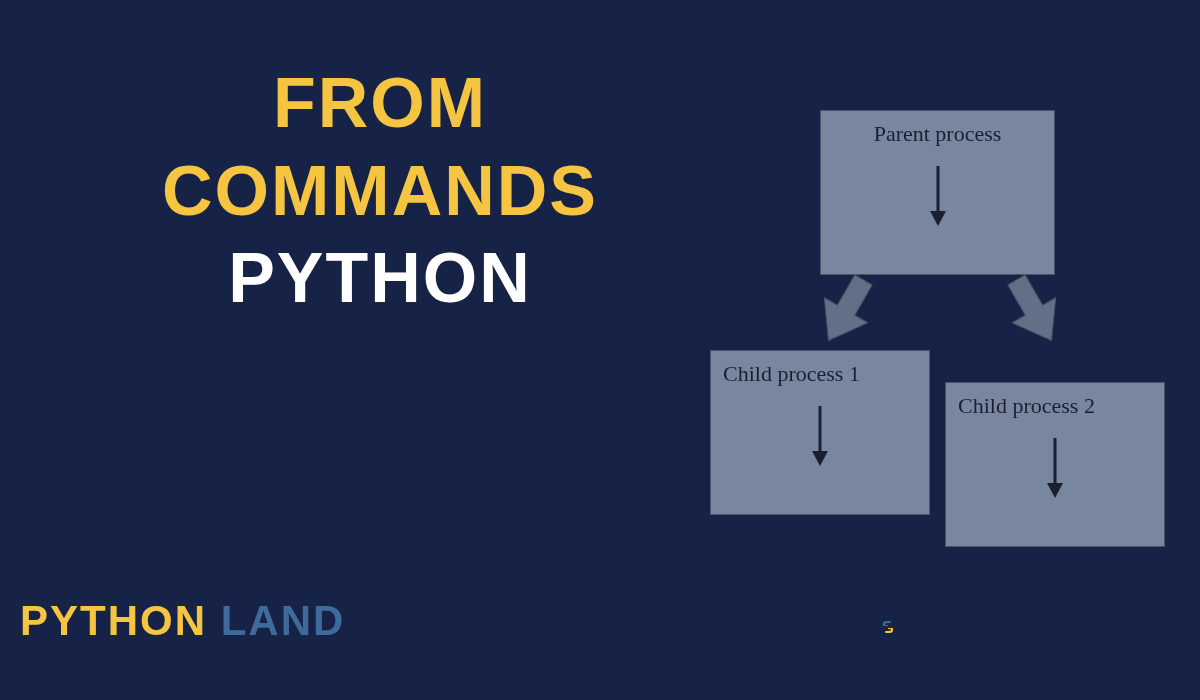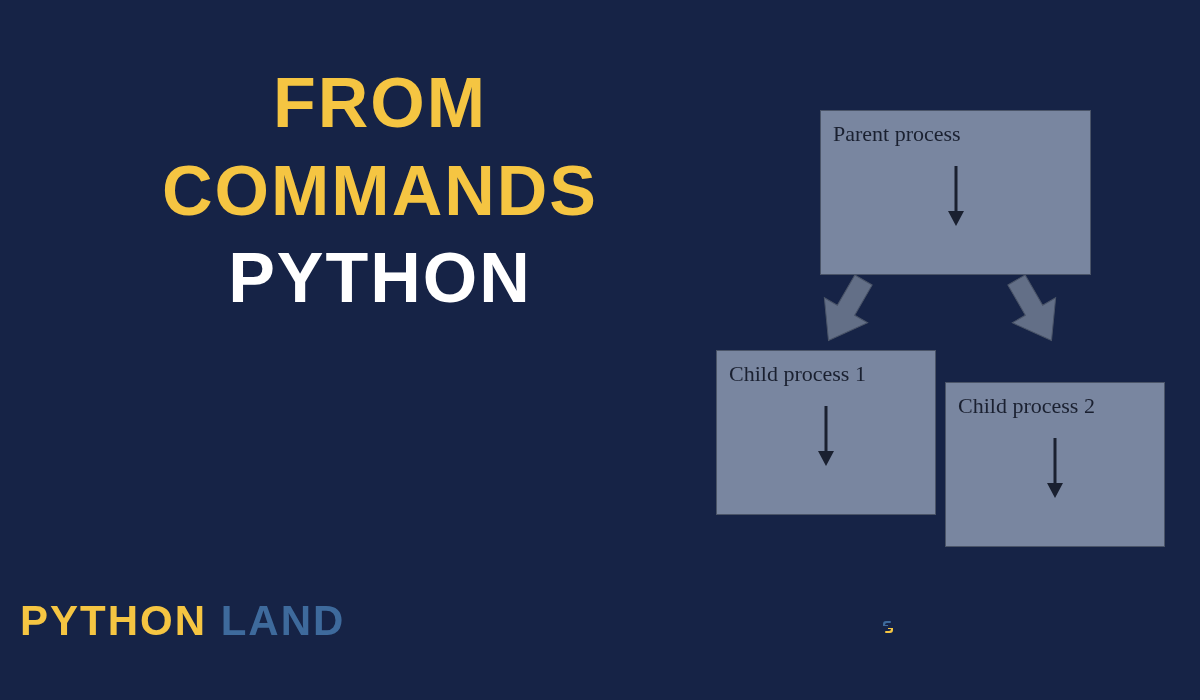--- a/index.html
+++ b/index.html
@@ -58,29 +58,30 @@
       background: #7986a0;
       border: 1px solid #4a5468;
       color: #1a2030;
       font-family: Georgia, 'Times New Roman', serif;
       font-size: 22px;
       padding: 10px 12px;
     }
     .box-parent {
       left: 110px;
       top: 0;
-      width: 271px;
+      width: 235px;
       height: 165px;
+      text-align: center;
     }
     .box-child {
       top: 240px;
       width: 220px;
       height: 165px;
     }
-    .box-child1 { left: 6px; }
+    .box-child1 { left: 0; }
     .box-child2 { left: 235px; margin-top: 32px; }
 
     
     .inner-arrow {
       position: absolute;
       left: 50%;
       top: 55px;
       transform: translateX(-50%);
     }
     .box-parent .inner-arrow { top: 55px; }

